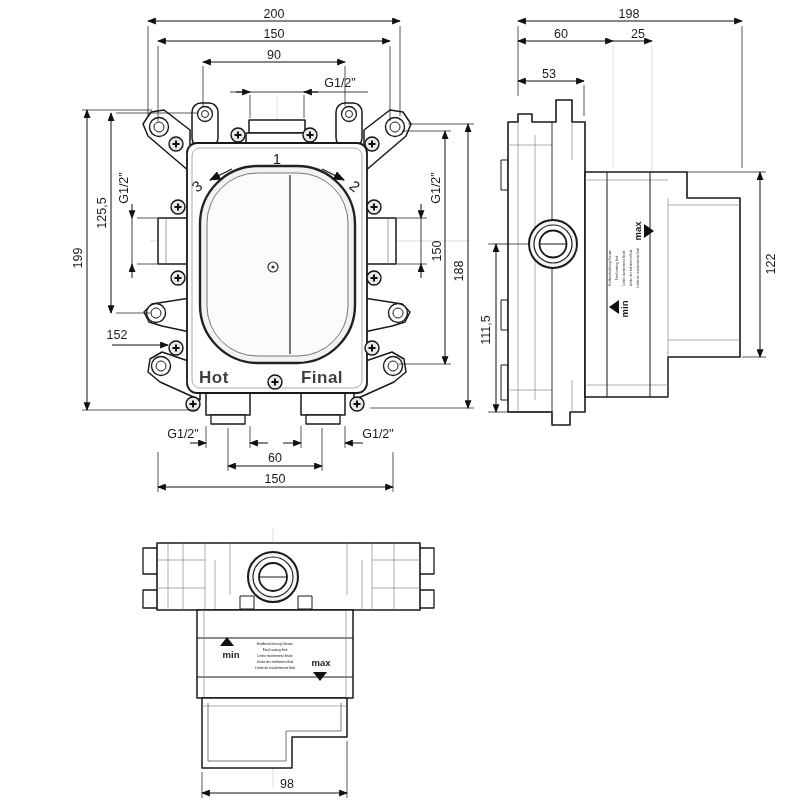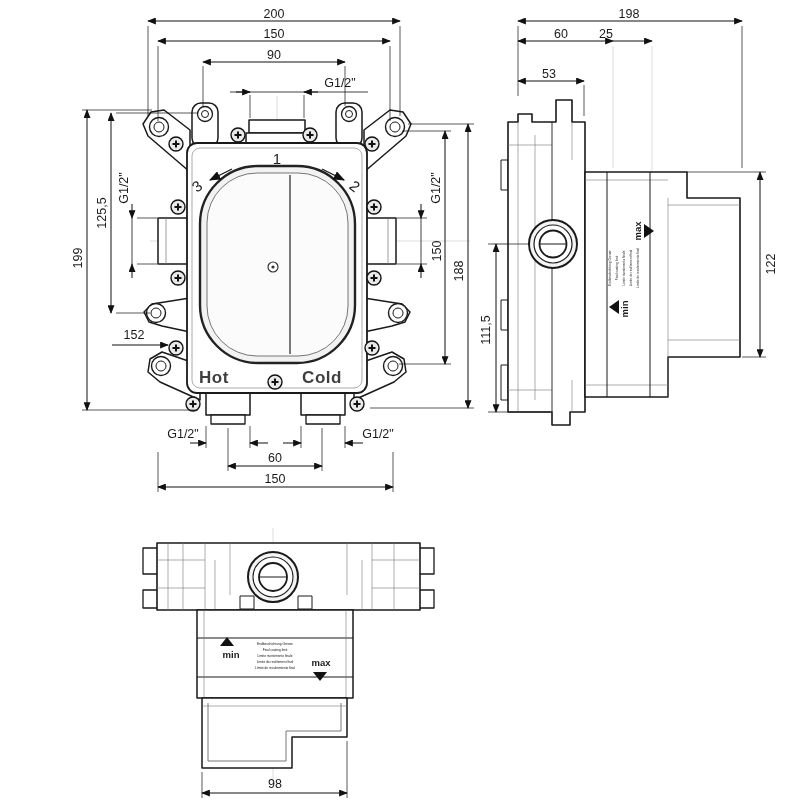--- a/index.html
+++ b/index.html
@@ -287,50 +287,50 @@
   </g>
 </svg>
 
 <span class="lbl" style="left:274px;top:14px">200</span>
 <span class="lbl" style="left:274px;top:34px">150</span>
 <span class="lbl" style="left:274px;top:55px">90</span>
 <span class="lbl" style="left:340px;top:83px">G1/2"</span>
 <span class="lbl v" style="left:78px;top:258px">199</span>
 <span class="lbl v" style="left:102px;top:213px">125,5</span>
 <span class="lbl v" style="left:124px;top:188px">G1/2"</span>
-<span class="lbl" style="left:134px;top:335px">152</span>
+<span class="lbl" style="left:117px;top:335px">152</span>
 <span class="lbl v" style="left:436px;top:188px">G1/2"</span>
 <span class="lbl v" style="left:437px;top:251px">150</span>
 <span class="lbl v" style="left:459px;top:271px">188</span>
 <span class="lbl" style="left:183px;top:434px">G1/2"</span>
 <span class="lbl" style="left:378px;top:434px">G1/2"</span>
 <span class="lbl" style="left:275px;top:458px">60</span>
 <span class="lbl" style="left:275px;top:479px">150</span>
 <span class="lbl big" style="left:277px;top:158px">1</span>
 <span class="lbl tl" style="left:197px;top:186px">3</span>
 <span class="lbl tr" style="left:355px;top:186px">2</span>
 <span class="lbl hotcold" style="left:214px;top:377px">Hot</span>
-<span class="lbl hotcold" style="left:322px;top:377px">Cold</span>
+<span class="lbl hotcold" style="left:322px;top:377px">Final</span>
 
 <span class="lbl" style="left:629px;top:14px">198</span>
 <span class="lbl" style="left:561px;top:34px">60</span>
-<span class="lbl" style="left:606px;top:34px">25</span>
+<span class="lbl" style="left:638px;top:34px">25</span>
 <span class="lbl" style="left:549px;top:74px">53</span>
 <span class="lbl v" style="left:486px;top:330px">111,5</span>
 <span class="lbl v" style="left:771px;top:264px">122</span>
 <span class="mmv lbl" style="left:638px;top:231px">max</span>
 <span class="mmv lbl" style="left:625px;top:309px">min</span>
 <span class="tinyv lbl" style="left:611px;top:268px">Endbeschichtung Grenze</span>
 <span class="tinyv lbl" style="left:618px;top:268px">Final coating limit</span>
 <span class="tinyv lbl" style="left:625px;top:268px">Limite rivestimento finale</span>
 <span class="tinyv lbl" style="left:632px;top:268px">Limite de revêtement final</span>
 <span class="tinyv lbl" style="left:639px;top:268px">Límite de recubrimiento final</span>
 
 <span class="mm lbl" style="left:231px;top:655px">min</span>
 <span class="mm lbl" style="left:321px;top:663px">max</span>
 <span class="tiny lbl" style="left:275px;top:645px">Endbeschichtung Grenze</span>
 <span class="tiny lbl" style="left:275px;top:651px">Final coating limit</span>
 <span class="tiny lbl" style="left:275px;top:657px">Limite rivestimento finale</span>
 <span class="tiny lbl" style="left:275px;top:663px">Limite de revêtement final</span>
 <span class="tiny lbl" style="left:275px;top:669px">Límite de recubrimiento final</span>
-<span class="lbl" style="left:275px;top:784px">98</span>
+<span class="lbl" style="left:287px;top:784px">98</span>
 
 </div>
 
 </body></html>

